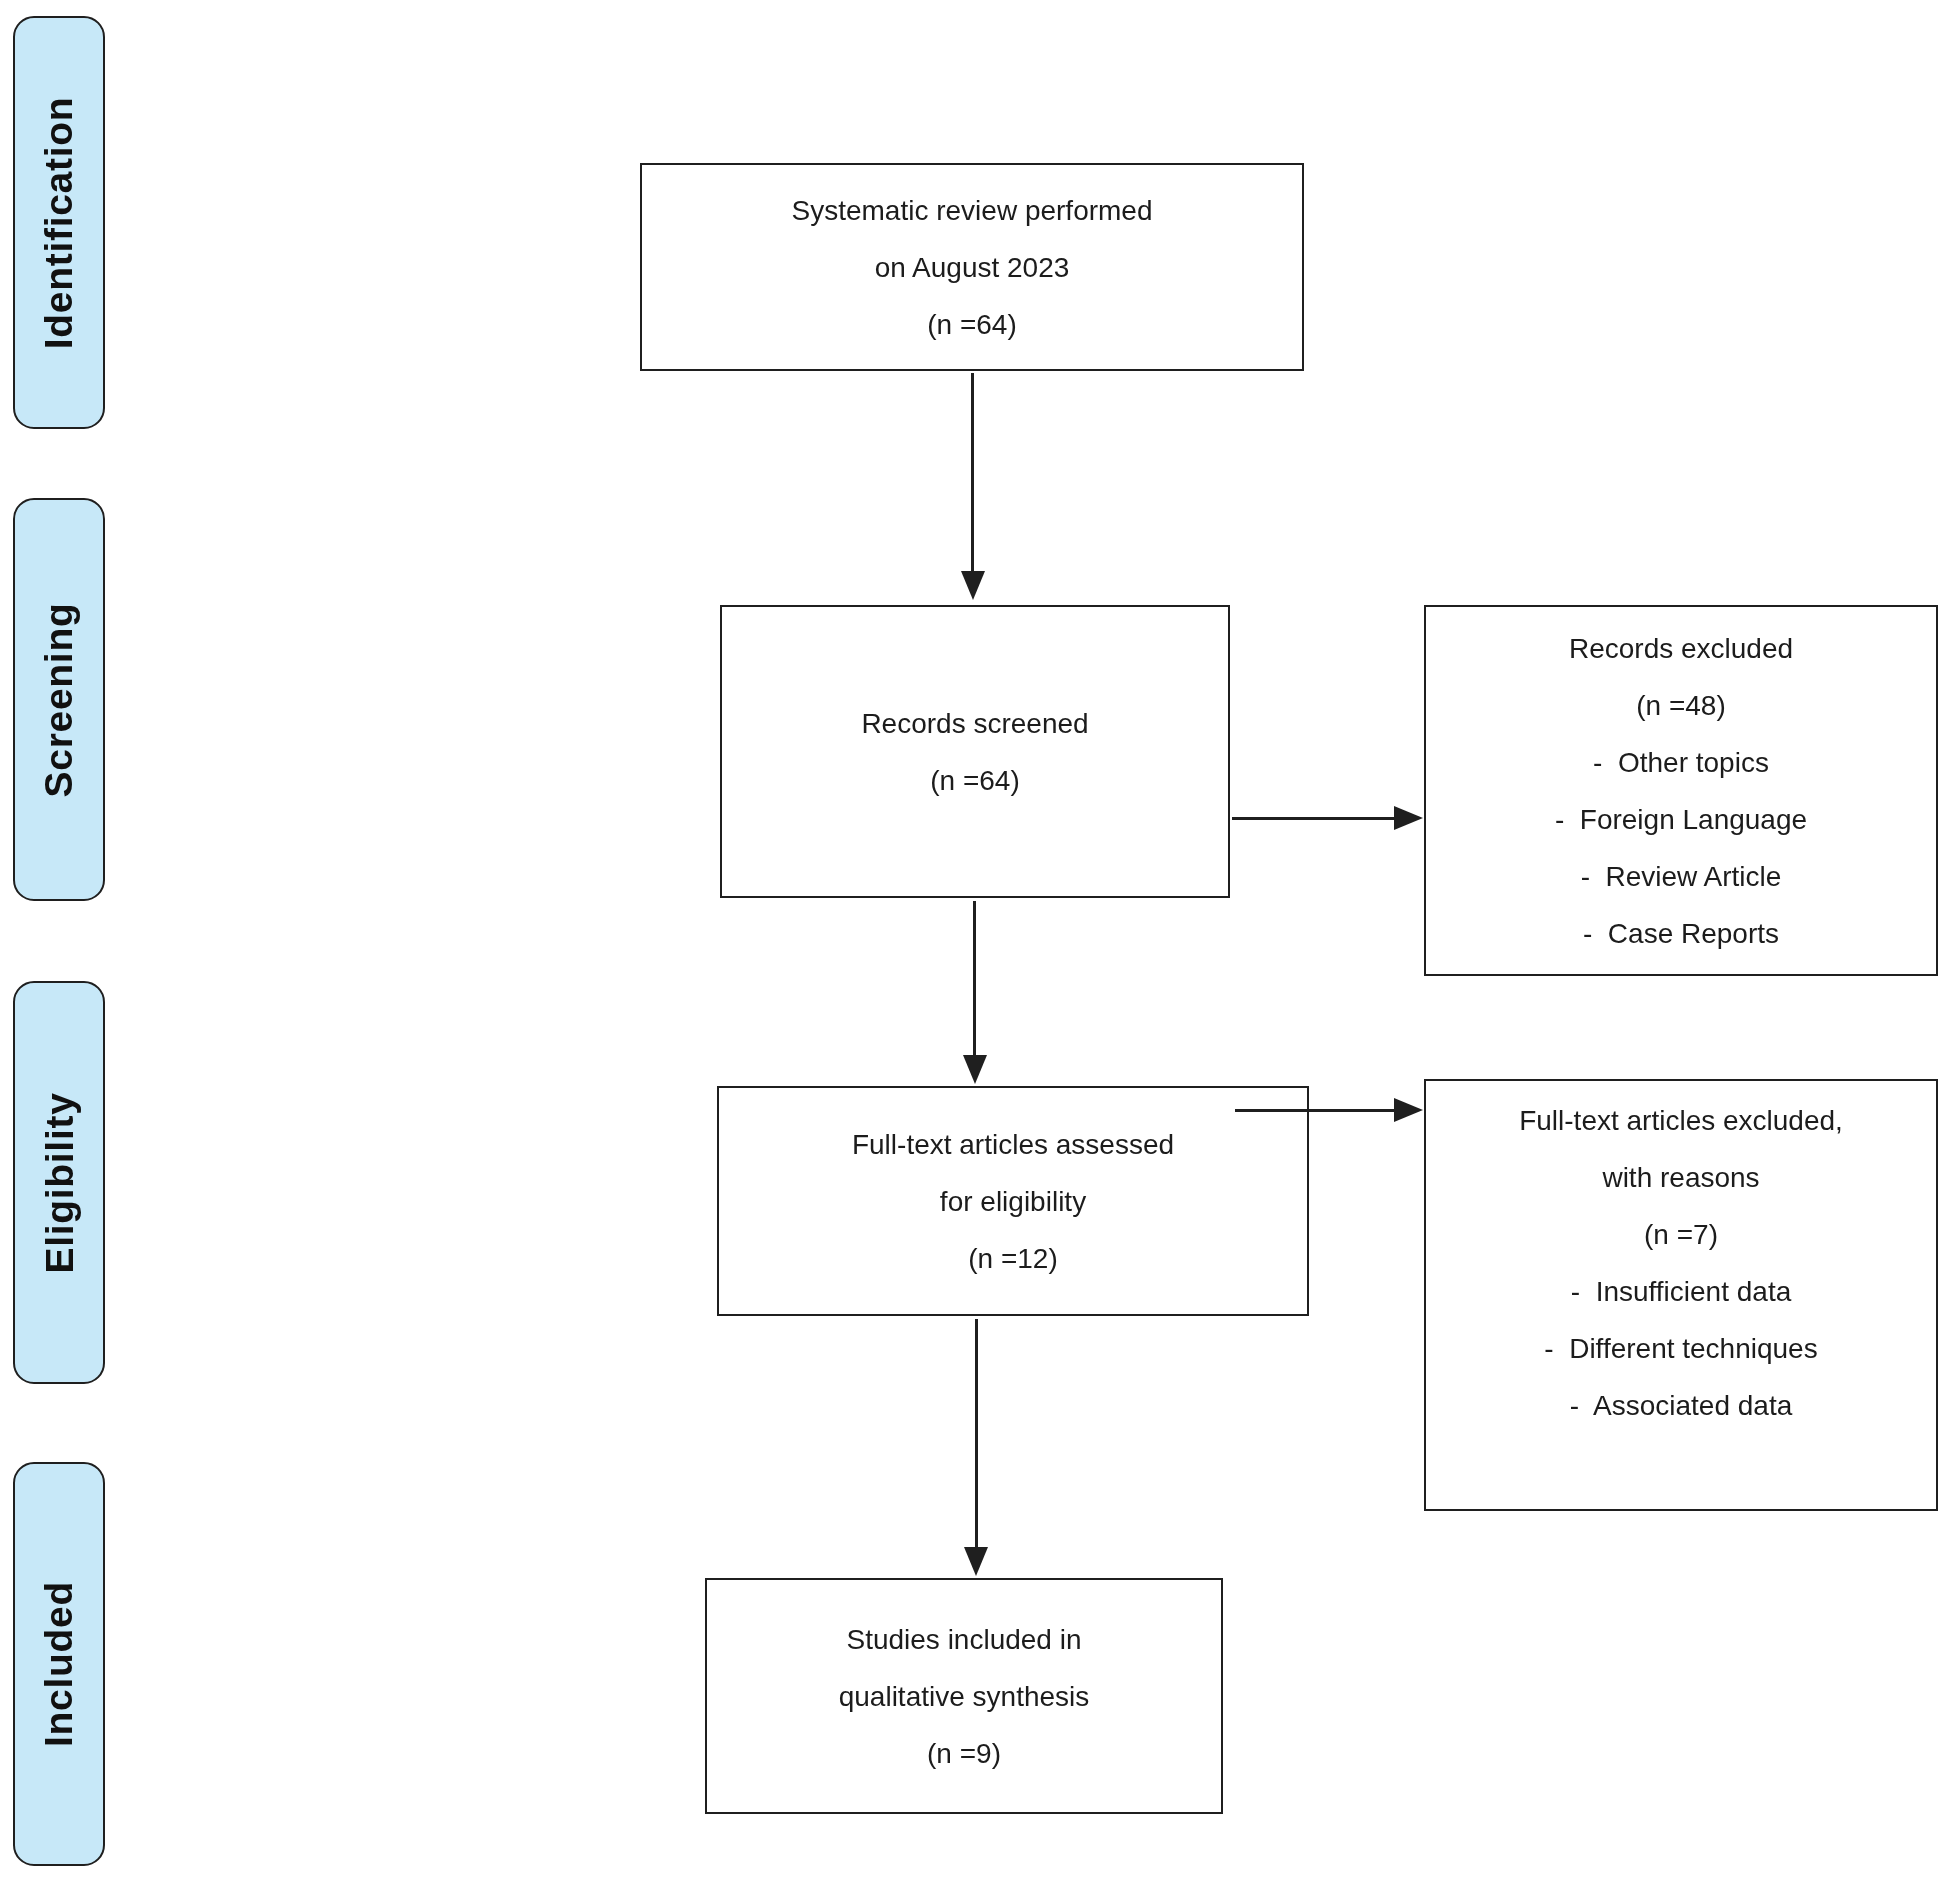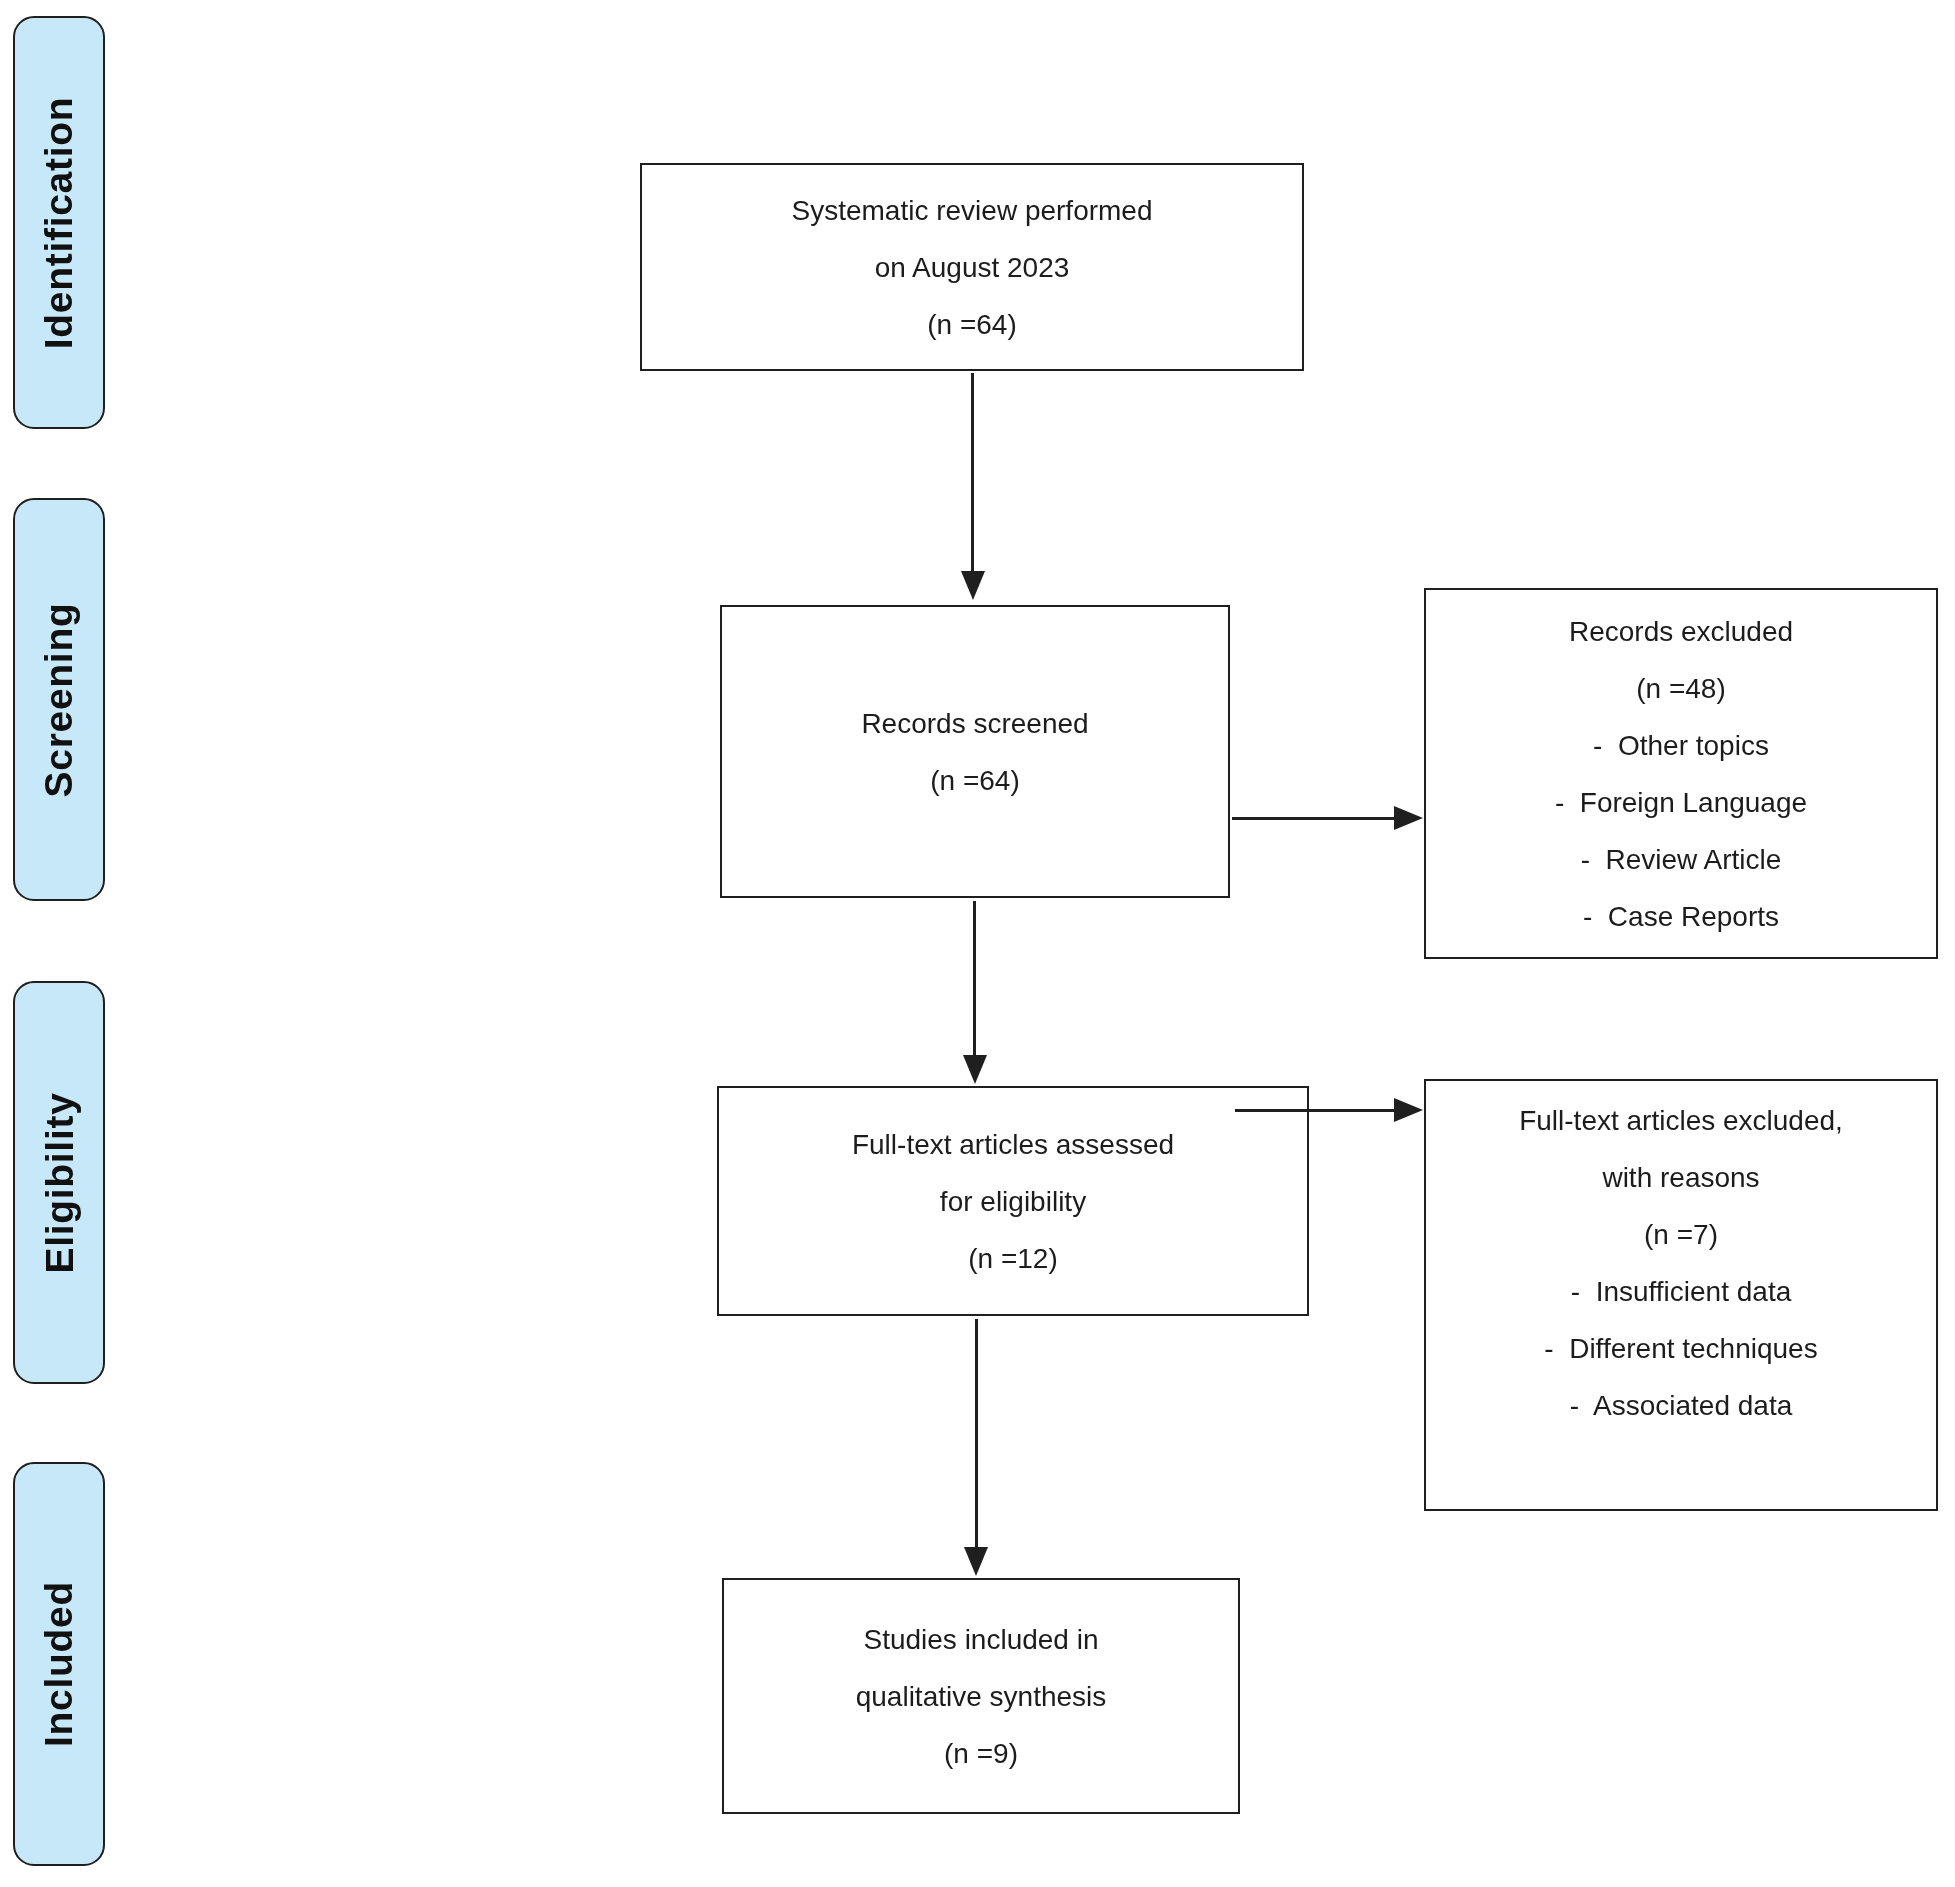--- a/index.html
+++ b/index.html
@@ -49,24 +49,24 @@
     align-items: center;
     justify-content: center;
     text-align: center;
     font-size: 28px;
     line-height: 57px;
   }
   .flowbox .line { display: block; white-space: pre; }
 
   #box-systematic-review { left: 640px;  top: 163px;  width: 664px; height: 208px; }
   #box-records-screened  { left: 720px; top: 605px;  width: 510px; height: 293px; }
-  #box-records-excluded  { left: 1424px; top: 588px;  width: 514px; height: 371px; }
+  #box-records-excluded  { left: 1424px; top: 605px;  width: 514px; height: 371px; }
   #box-fulltext-assessed { left: 717px; top: 1086px; width: 592px; height: 230px; }
   #box-fulltext-excluded { left: 1424px; top: 1079px; width: 514px; height: 432px; padding-bottom: 64px; }
-  #box-studies-included  { left: 722px; top: 1578px; width: 518px; height: 236px; }
+  #box-studies-included  { left: 705px; top: 1578px; width: 518px; height: 236px; }
 
   
   .vline { position: absolute; width: 3.3px; background: #1f1f1f; }
   .hline { position: absolute; height: 3.3px; background: #1f1f1f; }
   .head-down {
     position: absolute; width: 0; height: 0;
     border-left: 12.6px solid transparent;
     border-right: 12.6px solid transparent;
     border-top: 29px solid #1f1f1f;
   }

